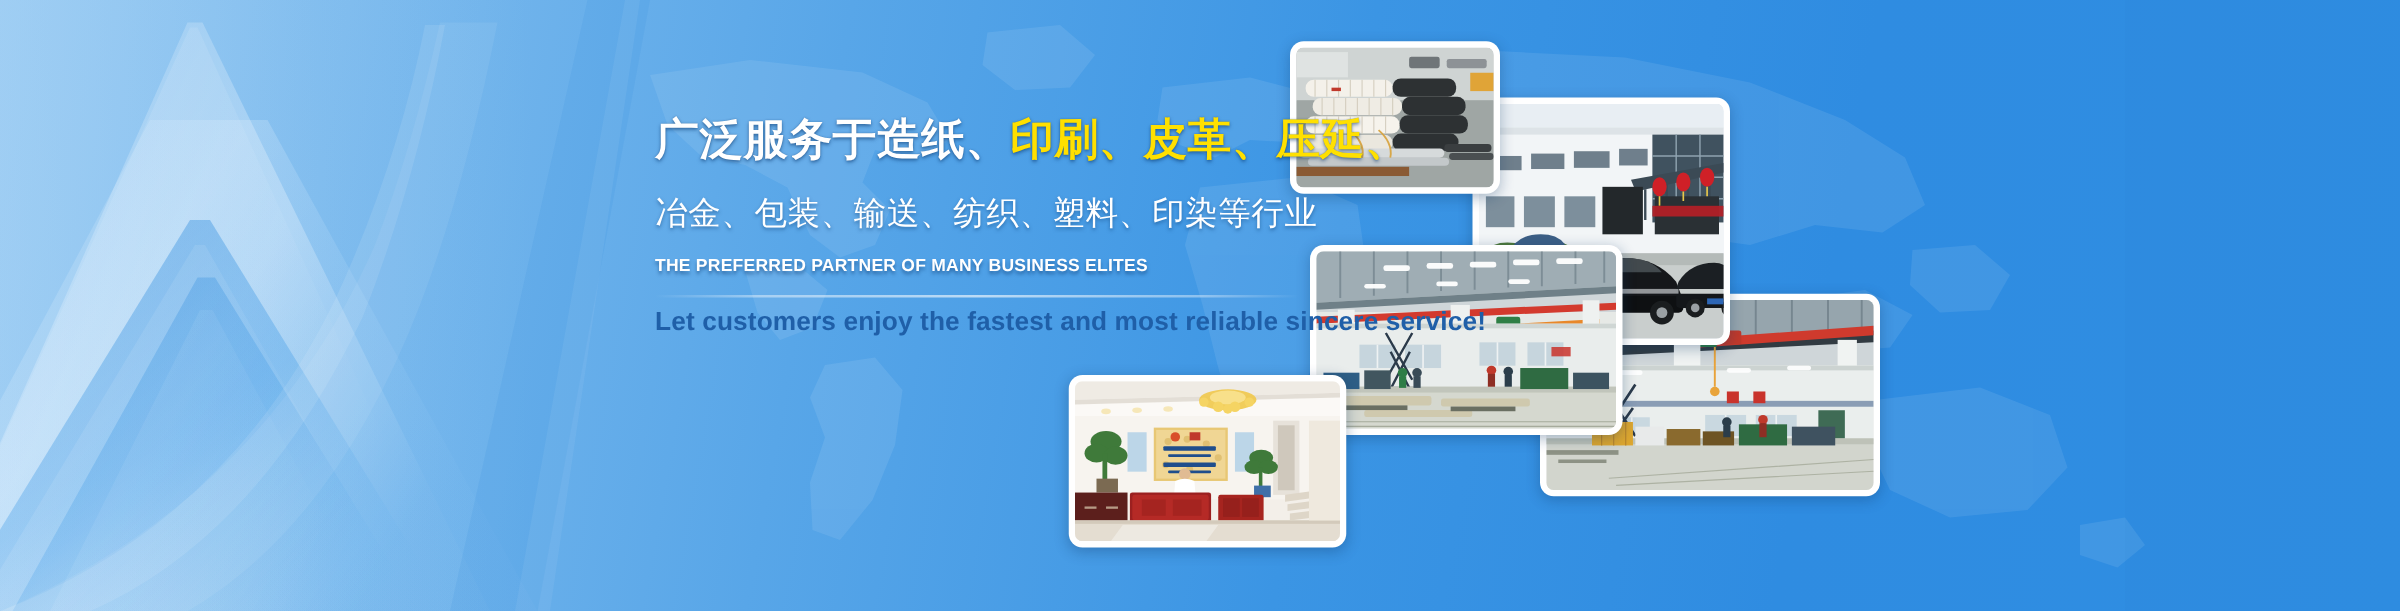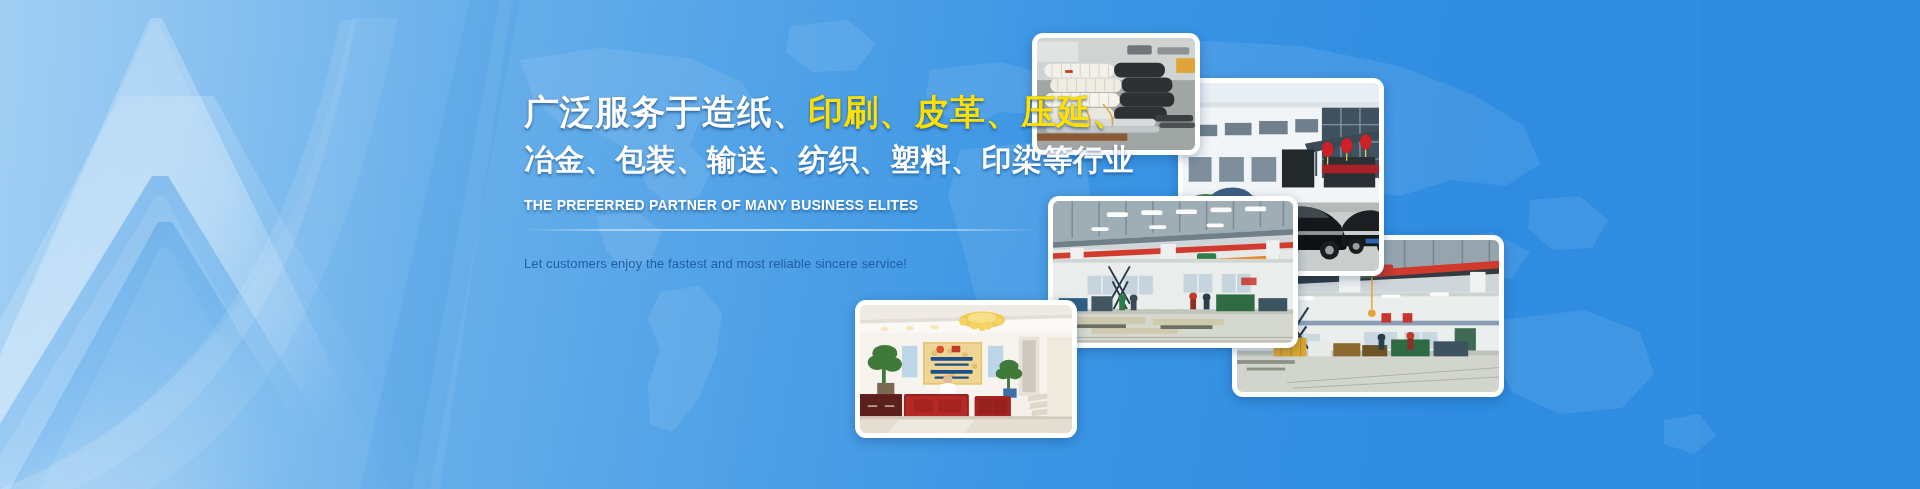--- a/index.html
+++ b/index.html
@@ -18,39 +18,39 @@
   .copy { position:absolute; left:524px; top:92px; width:540px; z-index:40; }
 
   .h-main {
     font-size:35px; font-weight:bold; color:#ffffff; white-space:nowrap;
     letter-spacing:.5px; line-height:1.12;
     text-shadow:0 2px 3px rgba(10,55,110,.55), 0 0 1px rgba(10,55,110,.5);
   }
   .h-main .hl { color:#ffe000; }
 
   .h-sub {
-    margin-top:9px; font-size:30px; font-weight:bold; color:#ffffff;
+    margin-top:22px; font-size:26px; font-weight:normal; color:#ffffff;
     white-space:nowrap; letter-spacing:.5px;
     text-shadow:0 2px 3px rgba(10,55,110,.5);
   }
 
   .h-en {
     margin-top:16px; font-size:14px; font-weight:bold; color:#ffffff;
     letter-spacing:.2px; white-space:nowrap;
     text-shadow:0 2px 3px rgba(10,55,110,.55);
   }
 
   .rule {
     margin-top:16px; width:515px; height:2px;
     background:linear-gradient(90deg,rgba(255,255,255,0) 0%,rgba(255,255,255,.42) 16%,rgba(255,255,255,.62) 50%,rgba(255,255,255,.40) 84%,rgba(255,255,255,0) 100%);
   }
 
   .h-tag {
-    margin-top:25px; font-size:13px; color:#1f5fa8; letter-spacing:.1px;
-    white-space:nowrap; font-weight:400;
+    margin-top:8px; font-size:21px; color:#1f5fa8; letter-spacing:.1px;
+    white-space:nowrap; font-weight:700;
   }
 
   
   .photo {
     position:absolute; background:#ffffff; border-radius:11px; overflow:hidden;
     box-shadow:0 3px 11px rgba(13,52,100,.32);
     padding:5px;
   }
   .photo .inner { width:100%; height:100%; border-radius:6px; overflow:hidden; position:relative; }
   .photo svg { display:block; width:100%; height:100%; }

